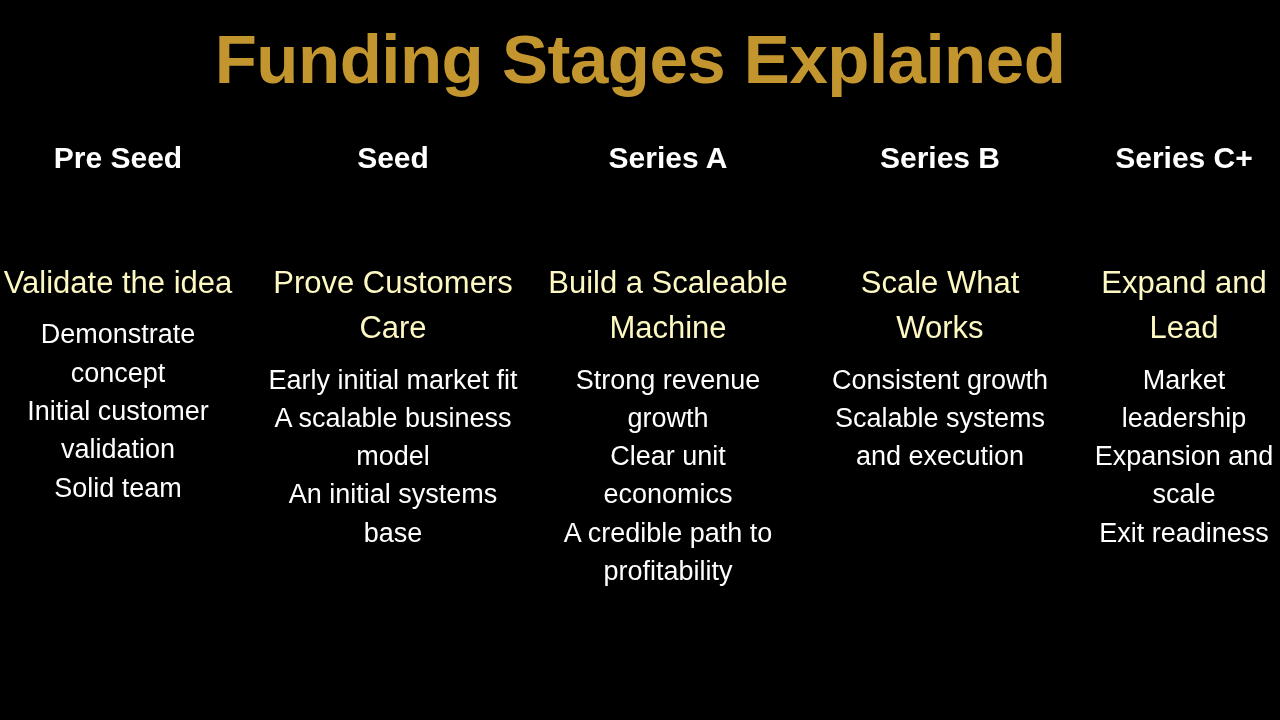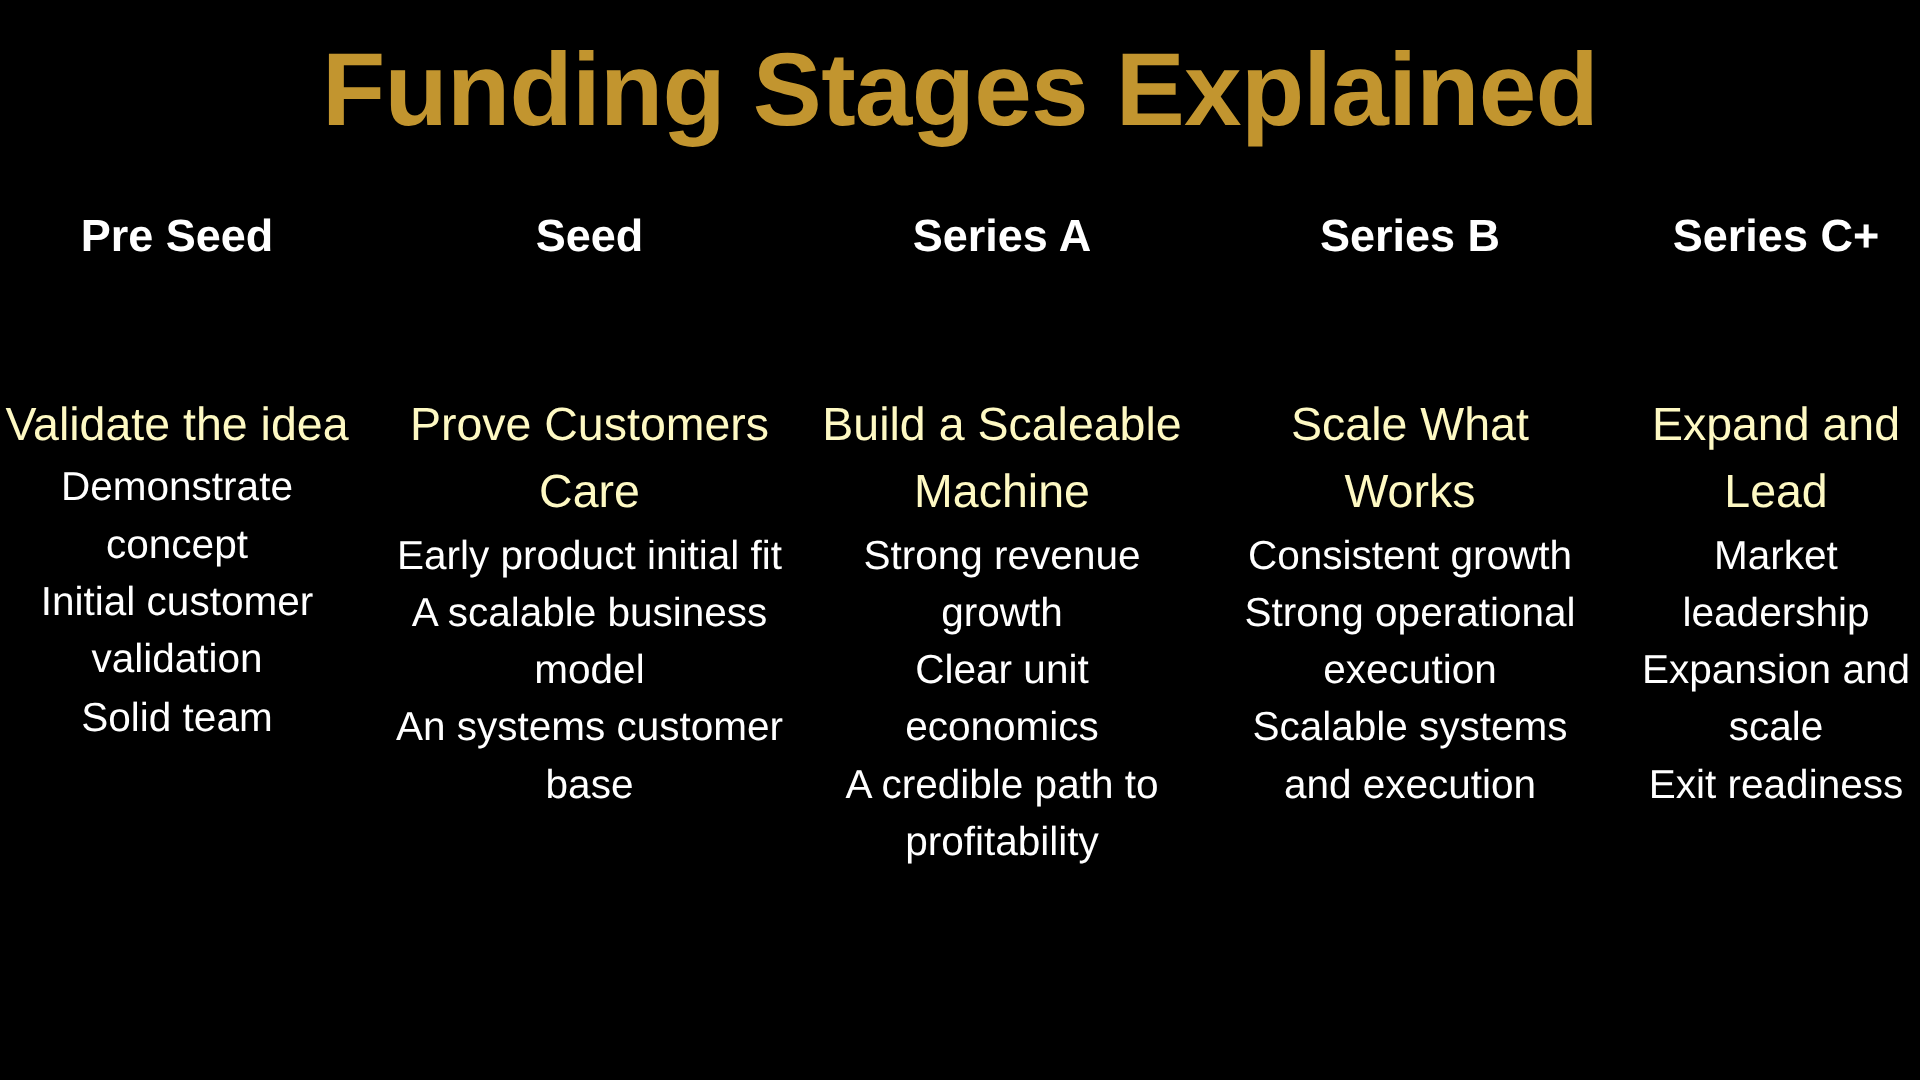--- a/index.html
+++ b/index.html
@@ -72,20 +72,21 @@
 
   .col-sub {
     margin-top: 84px;
     font-size: 31px;
     font-weight: 400;
     color: #fef9c3;
     line-height: 1.46;
   }
 
   .col-points {
+    margin-top: 10px;
     font-size: 27px;
     font-weight: 400;
     color: #FFFFFF;
     line-height: 1.42;
   }
 
   .point {
     display: block;
   }
 </style>
@@ -105,42 +106,41 @@
         <span class="point">Demonstrate concept</span>
         <span class="point">Initial customer validation</span>
         <span class="point">Solid team</span>
       </div>
     </div>
 
     <div class="column col-1">
       <div class="col-head">Seed</div>
       <div class="col-sub">Prove Customers Care</div>
       <div class="col-points">
-        <span class="point">Early product initial fit</span>
+        <span class="point">Early initial market fit</span>
         <span class="point">A scalable business model</span>
-        <span class="point">An systems customer base</span>
+        <span class="point">An initial systems base</span>
       </div>
     </div>
 
     <div class="column col-2">
       <div class="col-head">Series A</div>
       <div class="col-sub">Build a Scaleable Machine</div>
       <div class="col-points">
         <span class="point">Strong revenue growth</span>
         <span class="point">Clear unit economics</span>
         <span class="point">A credible path to profitability</span>
       </div>
     </div>
 
     <div class="column col-3">
       <div class="col-head">Series B</div>
       <div class="col-sub">Scale What Works</div>
       <div class="col-points">
         <span class="point">Consistent growth</span>
-        <span class="point">Strong operational execution</span>
         <span class="point">Scalable systems and execution</span>
       </div>
     </div>
 
     <div class="column col-4">
       <div class="col-head">Series C+</div>
       <div class="col-sub">Expand and Lead</div>
       <div class="col-points">
         <span class="point">Market leadership</span>
         <span class="point">Expansion and scale</span>

